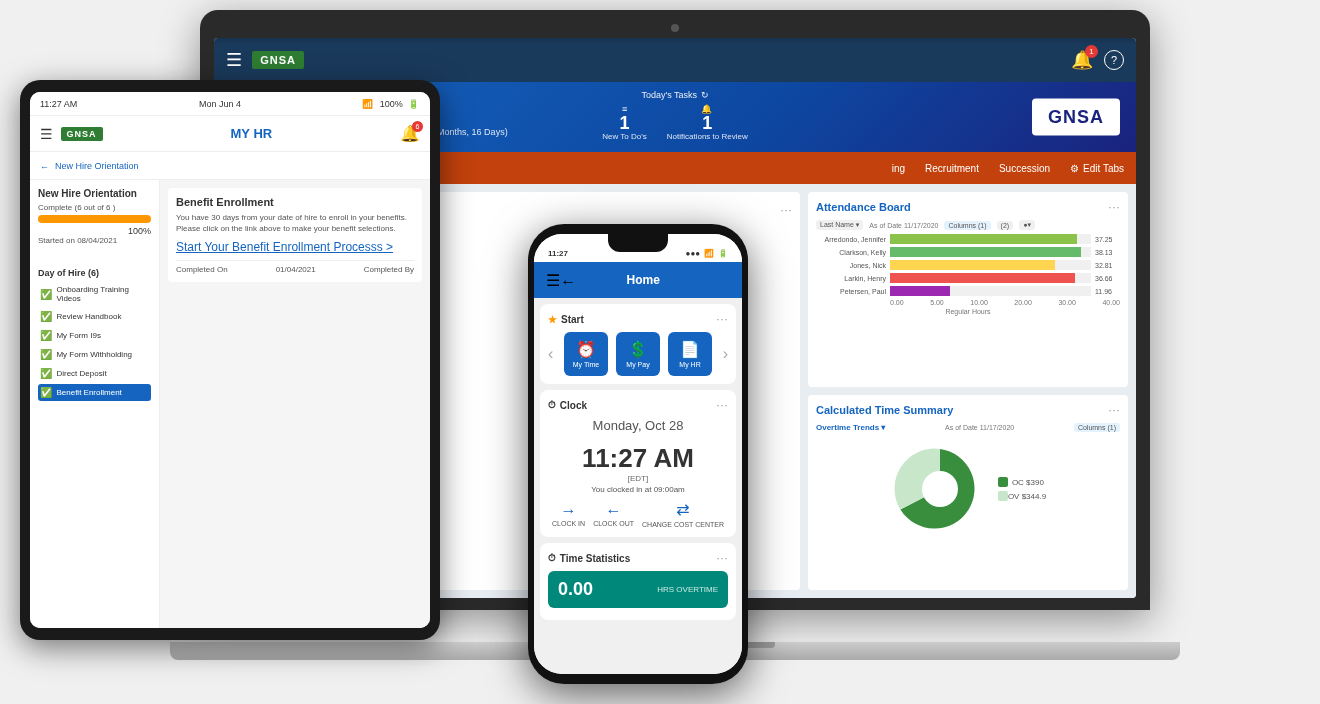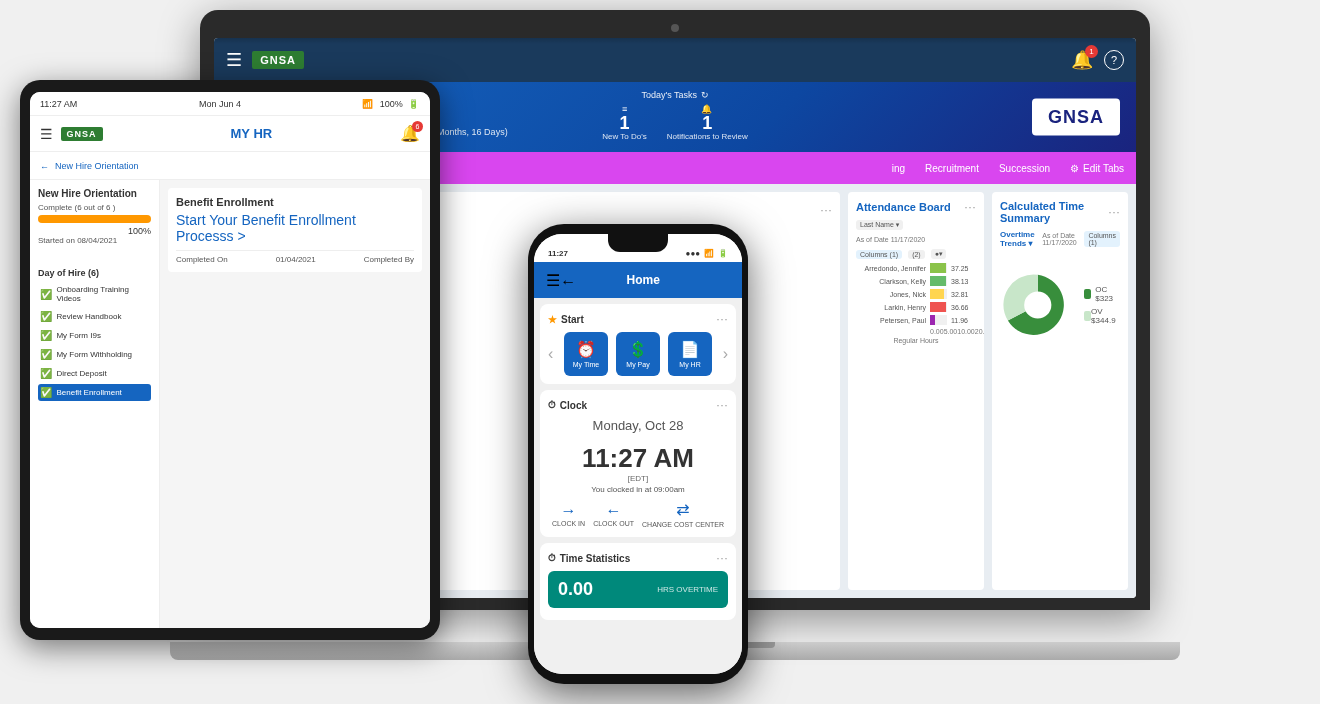--- a/index.html
+++ b/index.html
@@ -166,21 +166,21 @@
       background: #fff;
       padding: 8px 16px;
       border-radius: 4px;
       font-weight: bold;
       font-size: 18px;
       color: #1a237e;
       letter-spacing: 1px;
     }
 
     .ls-nav {
-      background: #d946ef;
+      background: #c2410c;
       height: 32px;
       display: flex;
       align-items: center;
       padding: 0 12px;
       gap: 20px;
       justify-content: flex-end;
     }
     .ls-nav-item {
       color: #fff;
       font-size: 10px;
@@ -205,23 +205,23 @@
     .ls-left-panel {
       flex: 1;
       background: #fff;
       border-radius: 4px;
       padding: 8px;
       font-size: 9px;
       overflow: hidden;
     }
 
     .ls-right-panels {
-      width: 280px;
-      display: flex;
-      flex-direction: row;
+      width: 320px;
+      display: flex;
+      flex-direction: column;
       gap: 8px;
     }
 
     .ls-panel {
       background: #fff;
       border-radius: 4px;
       padding: 8px;
       flex: 1;
       overflow: hidden;
     }
@@ -389,21 +389,21 @@
       overflow: hidden;
     }
     .tab-main-card {
       background: #fff;
       border-radius: 4px;
       padding: 8px;
       margin-bottom: 6px;
     }
     .tab-main-card-title { font-size: 11px; font-weight: bold; color: #333; margin-bottom: 4px; }
     .tab-main-card-text { font-size: 8px; color: #555; line-height: 1.4; margin-bottom: 6px; }
-    .tab-link { color: #1565c0; font-size: 14px; cursor: pointer; }
+    .tab-link { color: #1565c0; font-size: 12px; text-decoration: underline; cursor: pointer; }
     .tab-completed-row {
       display: flex; justify-content: space-between;
       font-size: 8px; color: #555; margin-top: 6px;
       border-top: 1px solid #eee; padding-top: 4px;
     }
 
     
     .phone {
       position: absolute;
       bottom: 20px;
@@ -794,21 +794,21 @@
 
                 <path d="M50 45 L50 5 A40 40 0 1 1 10.4 65.5 Z" fill="#388e3c"></path>
 
                 <path d="M50 45 L10.4 65.5 A40 40 0 0 1 50 5 Z" fill="#c8e6c9"></path>
 
                 <circle cx="50" cy="45" r="18" fill="#fff"></circle>
               </svg>
               <div style="display:flex;flex-direction:column;gap:4px;margin-left:8px;">
                 <div style="display:flex;align-items:center;gap:4px;">
                   <div style="width:10px;height:10px;background:#388e3c;border-radius:2px;"></div>
-                  <span style="font-size:8px;color:#555;">OC $323</span>
+                  <span style="font-size:8px;color:#555;">OC $390</span>
                 </div>
                 <div style="display:flex;align-items:center;">
                   <div style="width:10px;height:10px;background:#c8e6c9;border-radius:2px;"></div>
                   <span style="font-size:8px;color:#555;">OV $344.9</span>
                 </div>
               </div>
             </div>
           </div>
 
         </div>
@@ -885,20 +885,21 @@
           </div>
           <div class="tab-nav-item active">
             <span class="tab-check-white">✅</span>
             <span>Benefit Enrollment</span>
           </div>
         </div>
 
         <div class="tab-main">
           <div class="tab-main-card">
             <div class="tab-main-card-title">Benefit Enrollment</div>
+            <div class="tab-main-card-text">You have 30 days from your date of hire to enroll in your benefits. Please click on the link above to make your benefit selections.</div>
             <div class="tab-link">Start Your Benefit Enrollment Processs &gt;</div>
             <div class="tab-completed-row">
               <span>Completed On</span>
               <span>01/04/2021</span>
               <span>Completed By</span>
             </div>
           </div>
         </div>
 
       </div>

